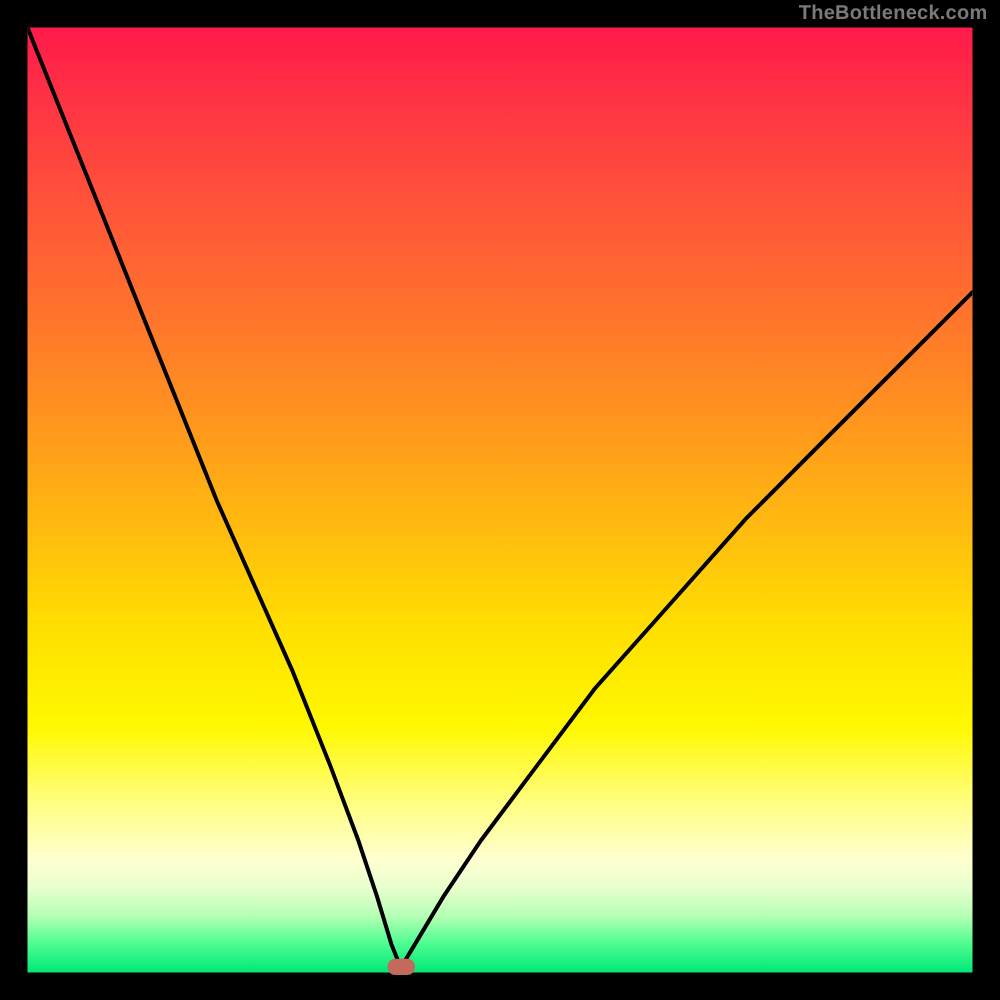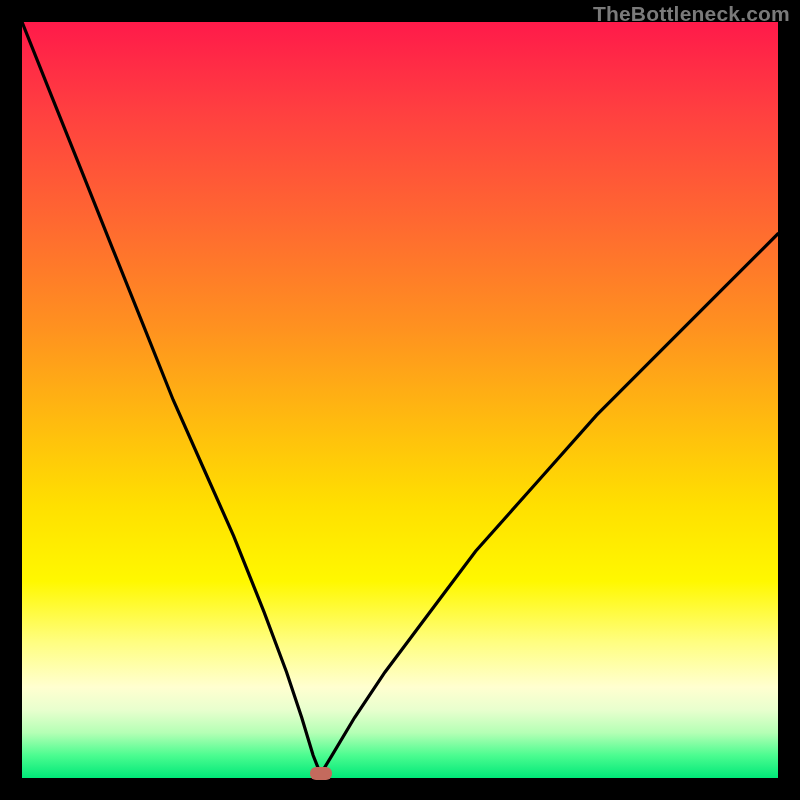--- a/index.html
+++ b/index.html
@@ -31,21 +31,21 @@
       #b5ffb5 94%,
       #4cfc90 97%,
       #00e878 100%
     );
   }
   .attribution {
     position: absolute;
     top: 2px;
     right: 10px;
     color: #7a7a7a;
-    font-size: 21px;
+    font-size: 16px;
     font-weight: 600;
     letter-spacing: 0.2px;
   }
   svg.curve {
     position: absolute;
     left: 0;
     top: 0;
     width: 756px;
     height: 756px;
   }

